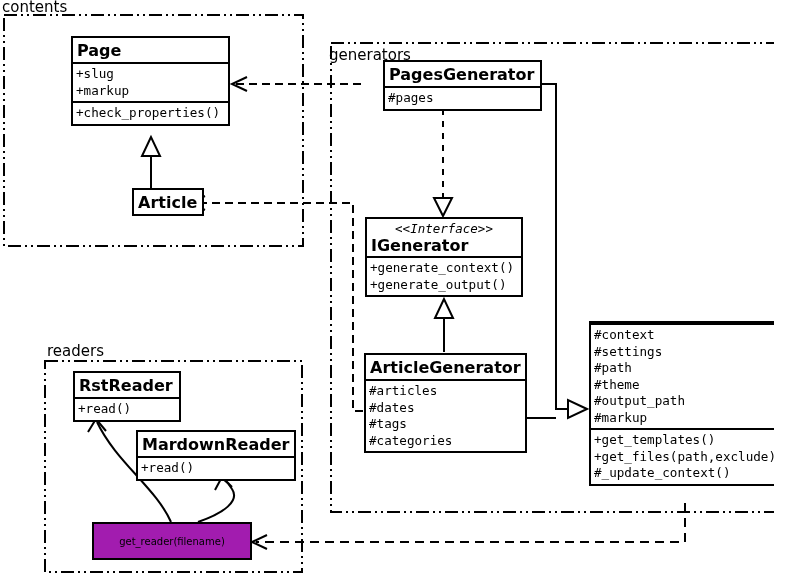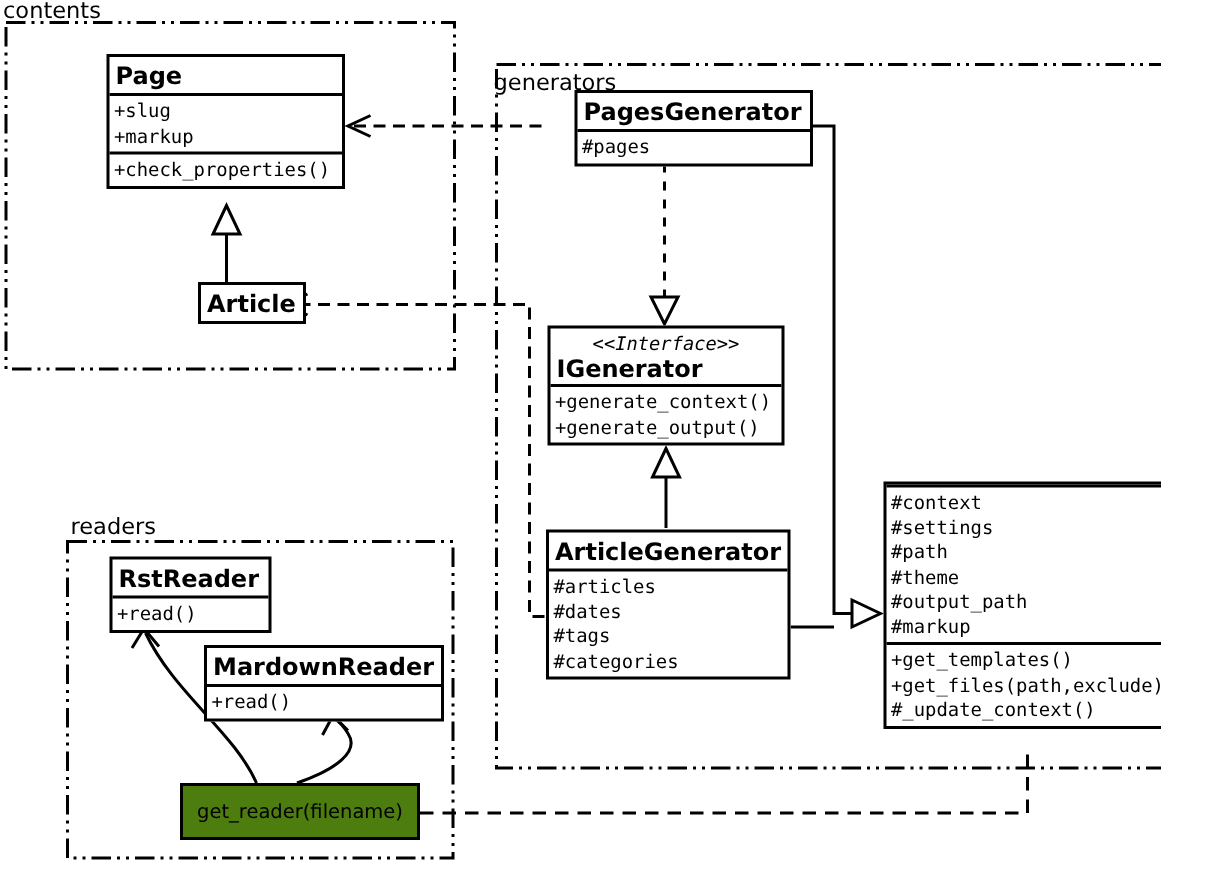--- a/index.html
+++ b/index.html
@@ -25,23 +25,23 @@
     font-family:"DejaVu Sans Mono","Liberation Mono",monospace;
     font-weight:normal;font-size:12.5px;line-height:14px;text-align:center;
     padding-top:3px;white-space:nowrap;font-style:italic;
   }
   .uml-sec{border-top:2px solid #000;padding:2px 2px 2px 3px;}
   .uml-row{
     font-family:"DejaVu Sans Mono","Liberation Mono",monospace;
     font-size:12.6px;line-height:16.5px;white-space:nowrap;
   }
   .free-node{
-    position:absolute;z-index:2;background:#4d7c0f;border:2px solid #000;
+    position:absolute;z-index:2;background:#a21caf;border:2px solid #000;
     box-sizing:border-box;display:flex;align-items:center;justify-content:center;
-    font-size:13px;white-space:nowrap;margin-left:28px;
+    font-size:10px;white-space:nowrap;
   }
 </style>
 </head>
 <body>
 
 <div id="canvas">
 
   <svg class="edges" width="803" height="579" viewBox="0 0 803 579">
 
     <rect x="4" y="15" width="299" height="231" fill="none" stroke="#000" stroke-width="2" stroke-dasharray="13 4 2 4 2 4"></rect>

